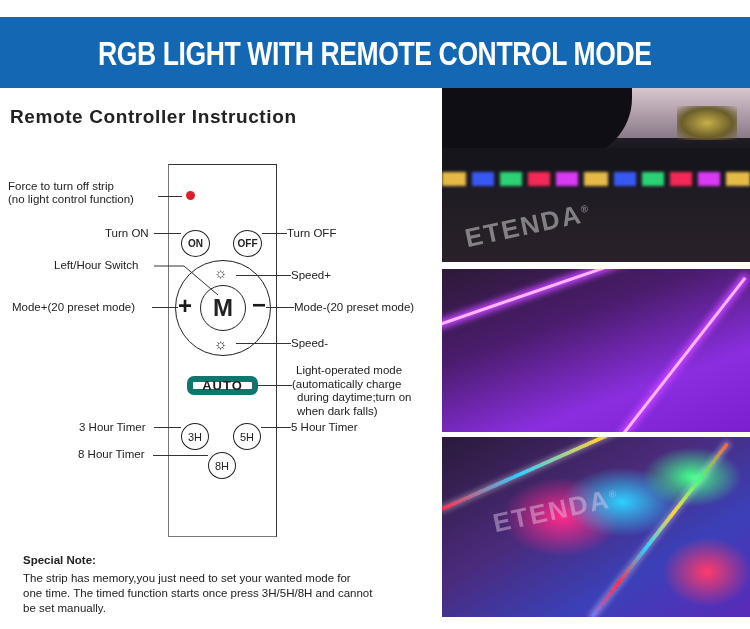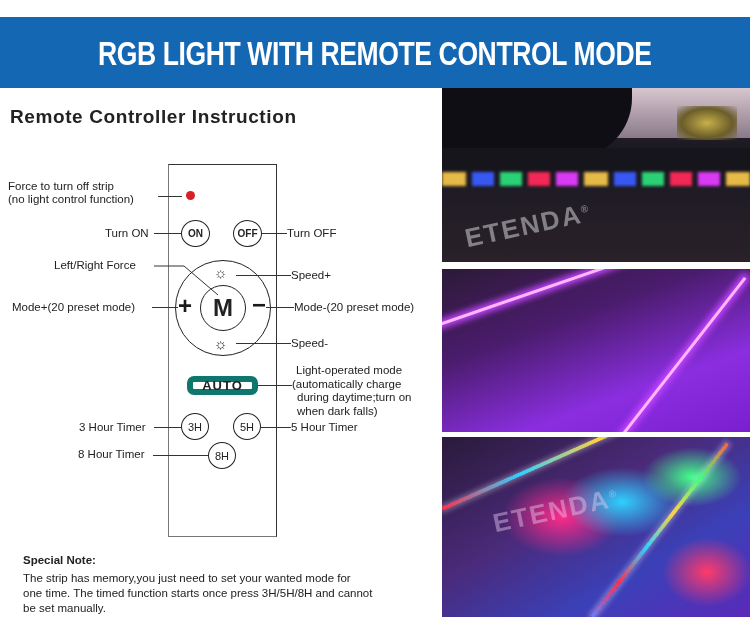--- a/index.html
+++ b/index.html
@@ -30,21 +30,21 @@
     }
 
     .lbl { position: absolute; font-size: 11.5px; color: #222; white-space: nowrap; line-height: 13px; }
     .line { position: absolute; height: 1px; background: #333; }
 
     .red-dot { position: absolute; left: 186px; top: 191px; width: 9px; height: 9px; border-radius: 50%; background: #d9202a; }
 
     .round-btn {
       position: absolute; border: 1px solid #222; border-radius: 50%; background: #fff;
       display: flex; align-items: center; justify-content: center;
-      font-size: 10px; font-weight: 700; color: #222;
+      font-size: 10px; font-weight: 700; color: #222; margin-top: 10px;
     }
     .timer-btn { font-weight: 400; font-size: 11px; }
 
     .ring {
       position: absolute; left: 175px; top: 260px; width: 96px; height: 96px;
       border: 1px solid #222; border-radius: 50%;
     }
     .m-btn {
       position: absolute; left: 200px; top: 285px; width: 46px; height: 46px;
       border: 1px solid #222; border-radius: 50%;
@@ -103,21 +103,21 @@
 <div class="lbl" style="left:287px; top:227px;">Turn OFF</div>
 <div class="line" style="left:262px; top:233px; width:25px;"></div>
 
 <div class="ring"></div>
 <div class="m-btn">M</div>
 <div class="plus">+</div>
 <div class="minus">−</div>
 <div style="position:absolute; left:214px; top:265px; font-size:15px; line-height:15px; color:#444;">☼</div>
 <div style="position:absolute; left:214px; top:336px; font-size:15px; line-height:15px; color:#222; font-weight:700;">☼</div>
 
-<div class="lbl" style="left:54px; top:259px;">Left/Right Force</div>
+<div class="lbl" style="left:54px; top:259px;">Left/Hour Switch</div>
 <svg style="position:absolute; left:154px; top:262px;" width="70" height="36">
   <polyline points="0,4 30,4 64,33" fill="none" stroke="#333" stroke-width="1"></polyline>
 </svg>
 <div class="lbl" style="left:291px; top:269px;">Speed+</div>
 <div class="line" style="left:236px; top:275px; width:55px;"></div>
 
 <div class="lbl" style="left:12px; top:301px;">Mode+(20 preset mode)</div>
 <div class="line" style="left:152px; top:307px; width:26px;"></div>
 <div class="lbl" style="left:294px; top:301px;">Mode-(20 preset mode)</div>
 <div class="line" style="left:266px; top:307px; width:28px;"></div>

